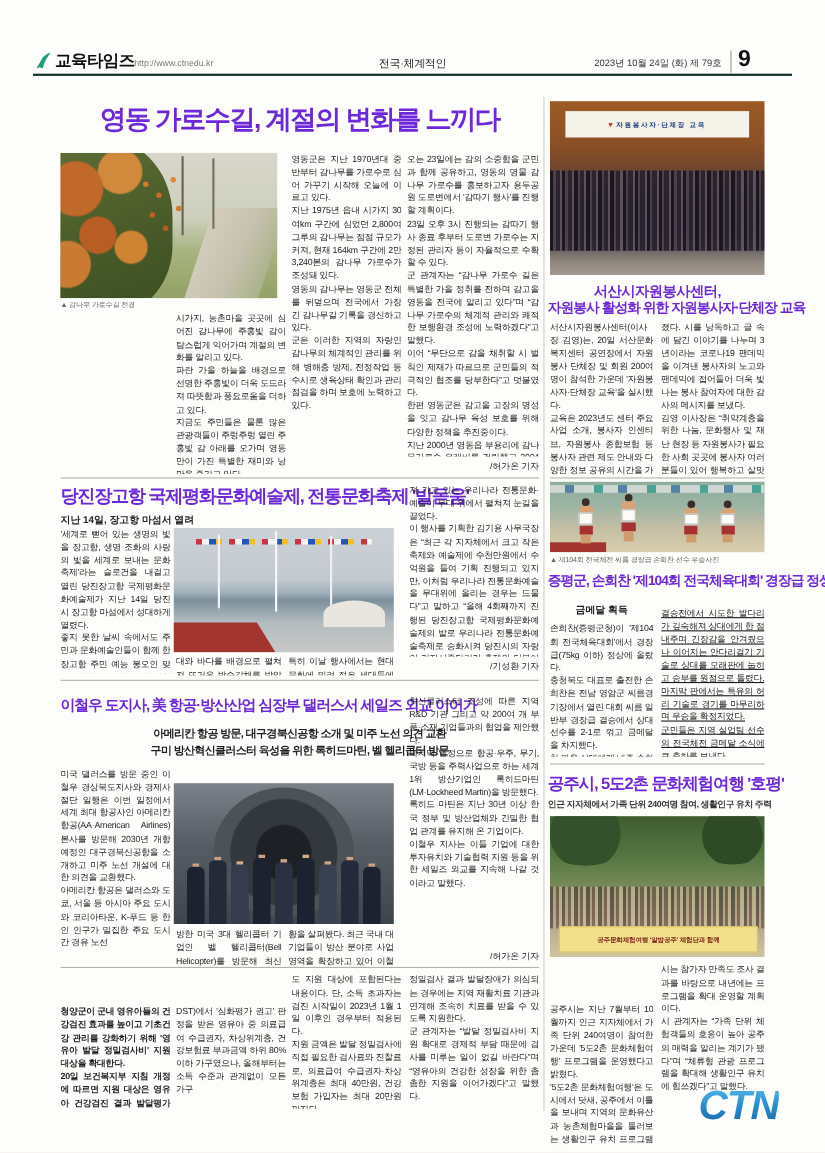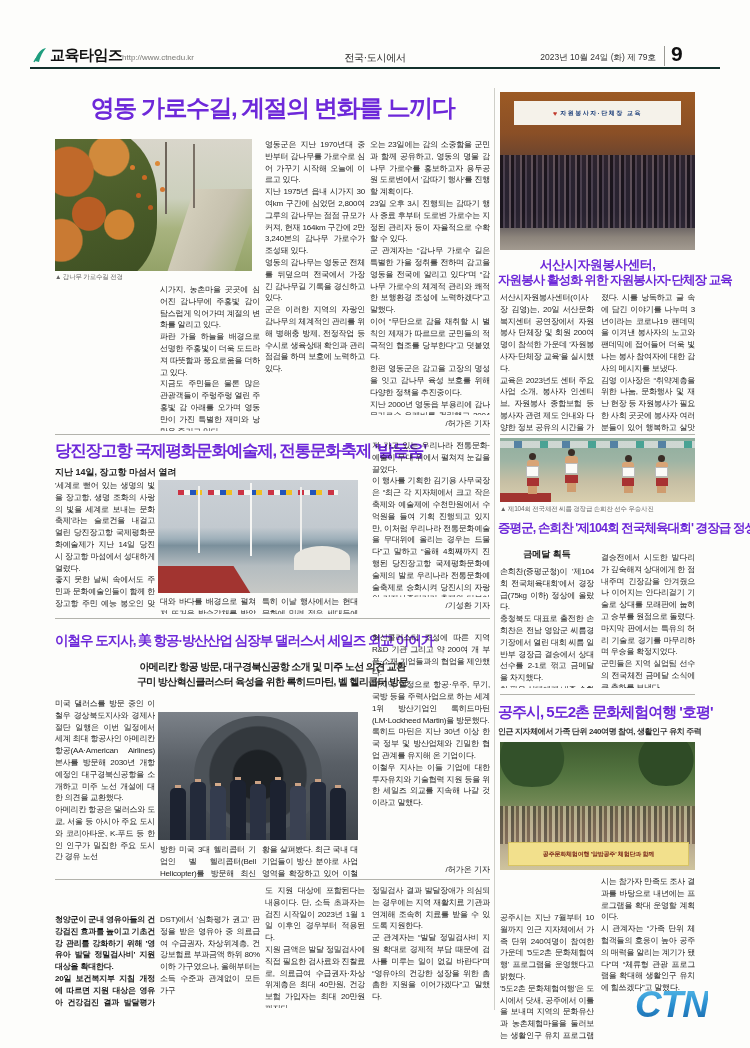--- a/index.html
+++ b/index.html
@@ -30,21 +30,21 @@
 <div id="page">
 
   <span class="abs" style="left:33px;top:47px;width:14px;height:16px;">
     <svg width="14" height="16" viewBox="0 0 14 16">
         <path d="M2 14 C4 6, 8 2, 13 1 C9 6, 7 10, 6 15 Z" fill="#1f9e7e"></path>
         <path d="M1 15 C3 11, 5 9, 8 8" stroke="#1f9e7e" stroke-width="1.4" fill="none"></path>
       </svg>
   </span>
   <div class="abs nw" style="left:50px;top:46px;font-size:15px;font-weight:800;letter-spacing:-0.5px;color:#101010;">교육타임즈</div>
   <div class="abs nw" style="left:122px;top:53px;font-size:8px;color:#7a7a76;">http://www.ctnedu.kr</div>
-  <div class="abs nw" style="left:0;top:51px;width:750px;text-align:center;font-size:10px;color:#222;letter-spacing:-0.3px;">전국·도시에서</div>
+  <div class="abs nw" style="left:0;top:51px;width:750px;text-align:center;font-size:10px;color:#222;letter-spacing:-0.3px;">전국·체계적인</div>
   <div class="abs nw" style="right:94px;top:52px;font-size:8.5px;color:#333;">2023년 10월 24일 (화) 제 79호</div>
   <div class="vsep" style="left:664px;top:46px;height:20px;background:#9a9a94;"></div>
   <div class="abs nw" style="left:671px;top:42px;font-size:21px;font-weight:800;color:#101010;">9</div>
   <div class="abs" style="left:30px;top:67px;width:690px;height:2px;background:#13312c;"></div>
 
   <div class="vsep" style="left:494px;top:88px;height:922px;"></div>
 
   <div class="headline nw" style="left:55px;top:92px;width:435px;text-align:center;font-size:24px;letter-spacing:-1.5px;">영동 가로수길, 계절의 변화를 느끼다</div>
 
   <div class="photo" style="left:55px;top:139px;width:197px;height:132px;background:linear-gradient(180deg,#d9d6cb 0%,#ccd0bd 45%,#a8b37f 68%,#93a268 100%);">
@@ -155,21 +155,21 @@
       <div style="margin:1px auto 0;width:12px;height:8px;background:#a83232;"></div>
       <div style="margin:0 auto;width:9px;height:7px;background:#cf9c6e;"></div>
     </div>
   </div>
   <div class="caption nw" style="left:500px;top:505px;width:195px;">▲ 제104회 전국체전 씨름 경장급 손희찬 선수 우승사진</div>
   <div class="headline nw" style="left:498px;top:520px;width:199px;text-align:center;font-size:12.5px;letter-spacing:-0.9px;">증평군, 손희찬 '제104회 전국체육대회' 경장급 정상</div>
   <div class="subhead nw" style="left:500px;top:548px;width:94px;text-align:center;font-size:9px;">금메달 획득</div>
   <div class="col" style="left:500px;top:566px;width:94px;height:122px;">손희찬(증평군청)이 '제104회 전국체육대회'에서 경장급(75kg 이하) 정상에 올랐다.
 충청북도 대표로 출전한 손희찬은 전남 영암군 씨름경기장에서 열린 대회 씨름 일반부 경장급 결승에서 상대 선수를 2-1로 꺾고 금메달을 차지했다.
 첫 판을 상대에게 내준 손희찬은 이후 두 판을 연달아 따내며 승부를 뒤집었다.</div>
-  <div class="col" style="left:601px;top:552px;width:94px;height:136px;">결승전에서 시도한 밭다리가 깊숙해져 상대에게 한 점 내주며 긴장감을 안겨줬으나 이어지는 안다리걸기 기술로 상대를 모래판에 눕히고 승부를 원점으로 돌렸다.
+  <div class="col" style="left:601px;top:552px;width:94px;height:136px;text-decoration:underline;">결승전에서 시도한 밭다리가 깊숙해져 상대에게 한 점 내주며 긴장감을 안겨줬으나 이어지는 안다리걸기 기술로 상대를 모래판에 눕히고 승부를 원점으로 돌렸다.
 마지막 판에서는 특유의 허리 기술로 경기를 마무리하며 우승을 확정지었다.
 군민들은 지역 실업팀 선수의 전국체전 금메달 소식에 큰 축하를 보냈다.</div>
 
   <div class="sep" style="left:500px;top:694px;width:195px;"></div>
 
   <div class="headline nw" style="left:55px;top:632px;font-size:13.5px;letter-spacing:-1px;">이철우 도지사, 美 항공·방산산업 심장부 댈러스서 세일즈 외교 이어가</div>
   <div class="subhead nw" style="left:55px;top:660px;width:435px;text-align:center;font-size:10px;letter-spacing:-0.6px;">아메리칸 항공 방문, 대구경북신공항 소개 및 미주 노선 의견 교환</div>
   <div class="subhead nw" style="left:55px;top:675px;width:435px;text-align:center;font-size:10px;letter-spacing:-0.6px;">구미 방산혁신클러스터 육성을 위한 록히드마틴, 벨 헬리콥터 방문</div>
 
   <div class="photo" style="left:158px;top:712px;width:200px;height:128px;background:linear-gradient(180deg,#7c8289 0%,#595f66 40%,#3e444b 100%);">

